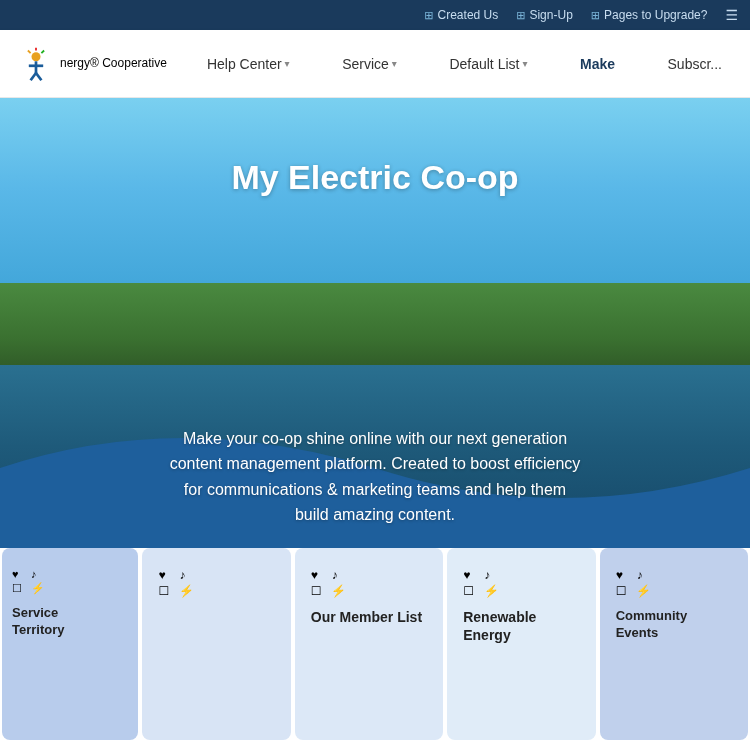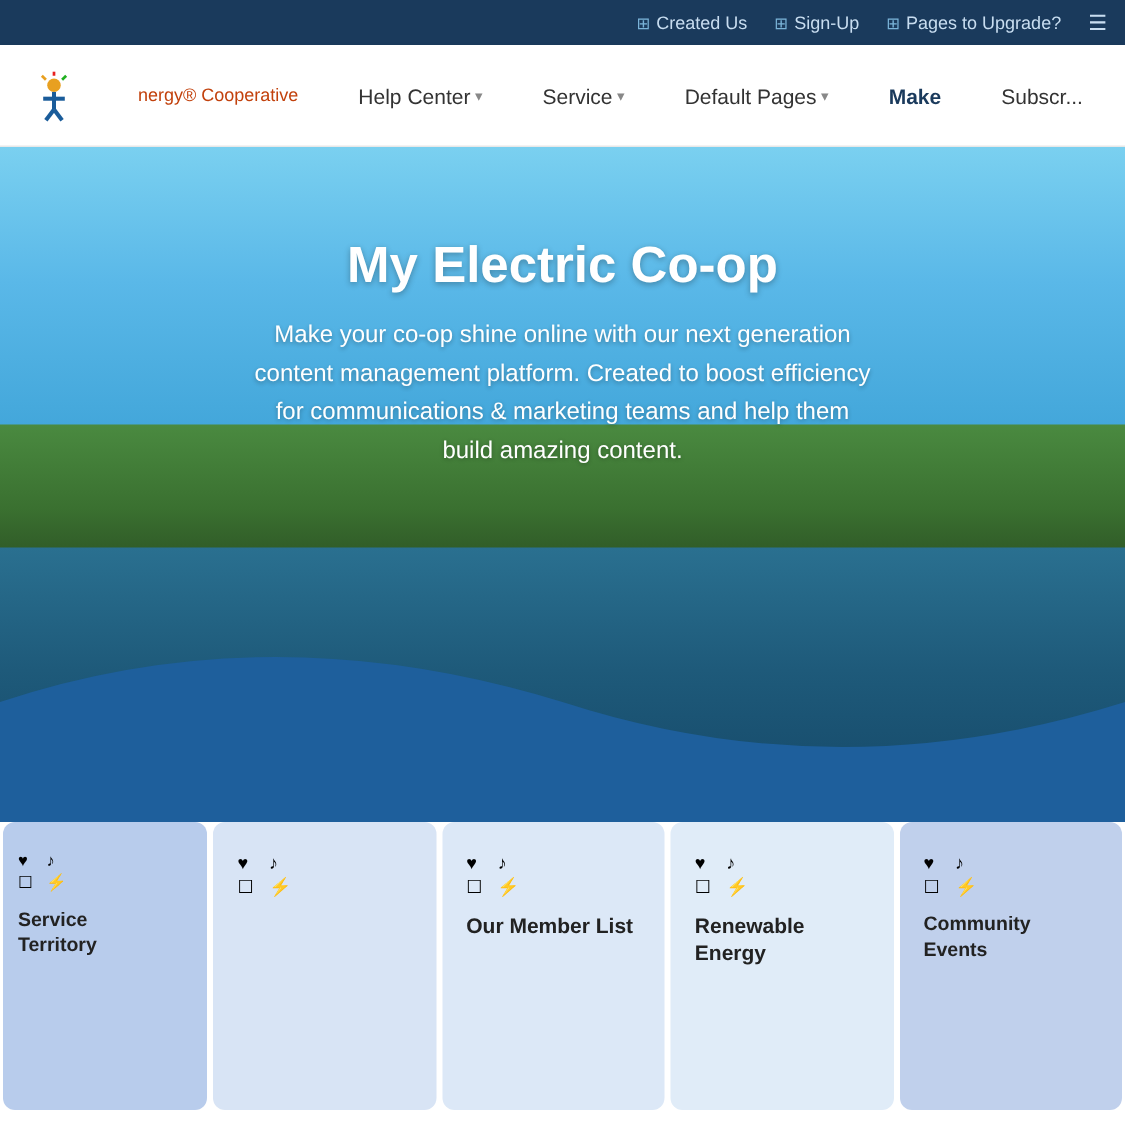--- a/index.html
+++ b/index.html
@@ -44,23 +44,22 @@
       gap: 6px;
       margin-right: 30px;
       flex-shrink: 0;
     }
     .logo-icon {
       width: 36px;
       height: 36px;
     }
     .logo-text {
       font-size: 12px;
-      color: #c2410c;
+      color: #000000;
       line-height: 1.2;
-      margin-left: 32px;
     }
     .nav-links {
       display: flex;
       align-items: center;
       gap: 4px;
       flex: 1;
       justify-content: space-between;
     }
     .nav-link {
       font-size: 14px;
@@ -82,21 +81,21 @@
     }
     .hero-text {
       position: absolute;
       top: 0;
       left: 0;
       width: 100%;
       height: 100%;
       display: flex;
       flex-direction: column;
       align-items: center;
-      justify-content: flex-start;
+      justify-content: space-between;
       padding-top: 60px;
       z-index: 10;
     }
     .hero-title {
       color: #fff;
       font-size: 34px;
       font-weight: 800;
       text-align: center;
       margin-bottom: 14px;
       text-shadow: 0 1px 4px rgba(0,0,0,0.3);
@@ -203,21 +202,21 @@
   <nav class="nav-links">
     <div class="nav-link">
       <span>Help Center</span>
       <span class="chevron">▾</span>
     </div>
     <div class="nav-link">
       <span>Service</span>
       <span class="chevron">▾</span>
     </div>
     <div class="nav-link">
-      <span>Default Pages</span>
+      <span>Default List</span>
       <span class="chevron">▾</span>
     </div>
     <div class="nav-link nav-link-active">
       <span>Make</span>
     </div>
     <div class="nav-link">
       <span>Subscr...</span>
     </div>
   </nav>
 </div>

